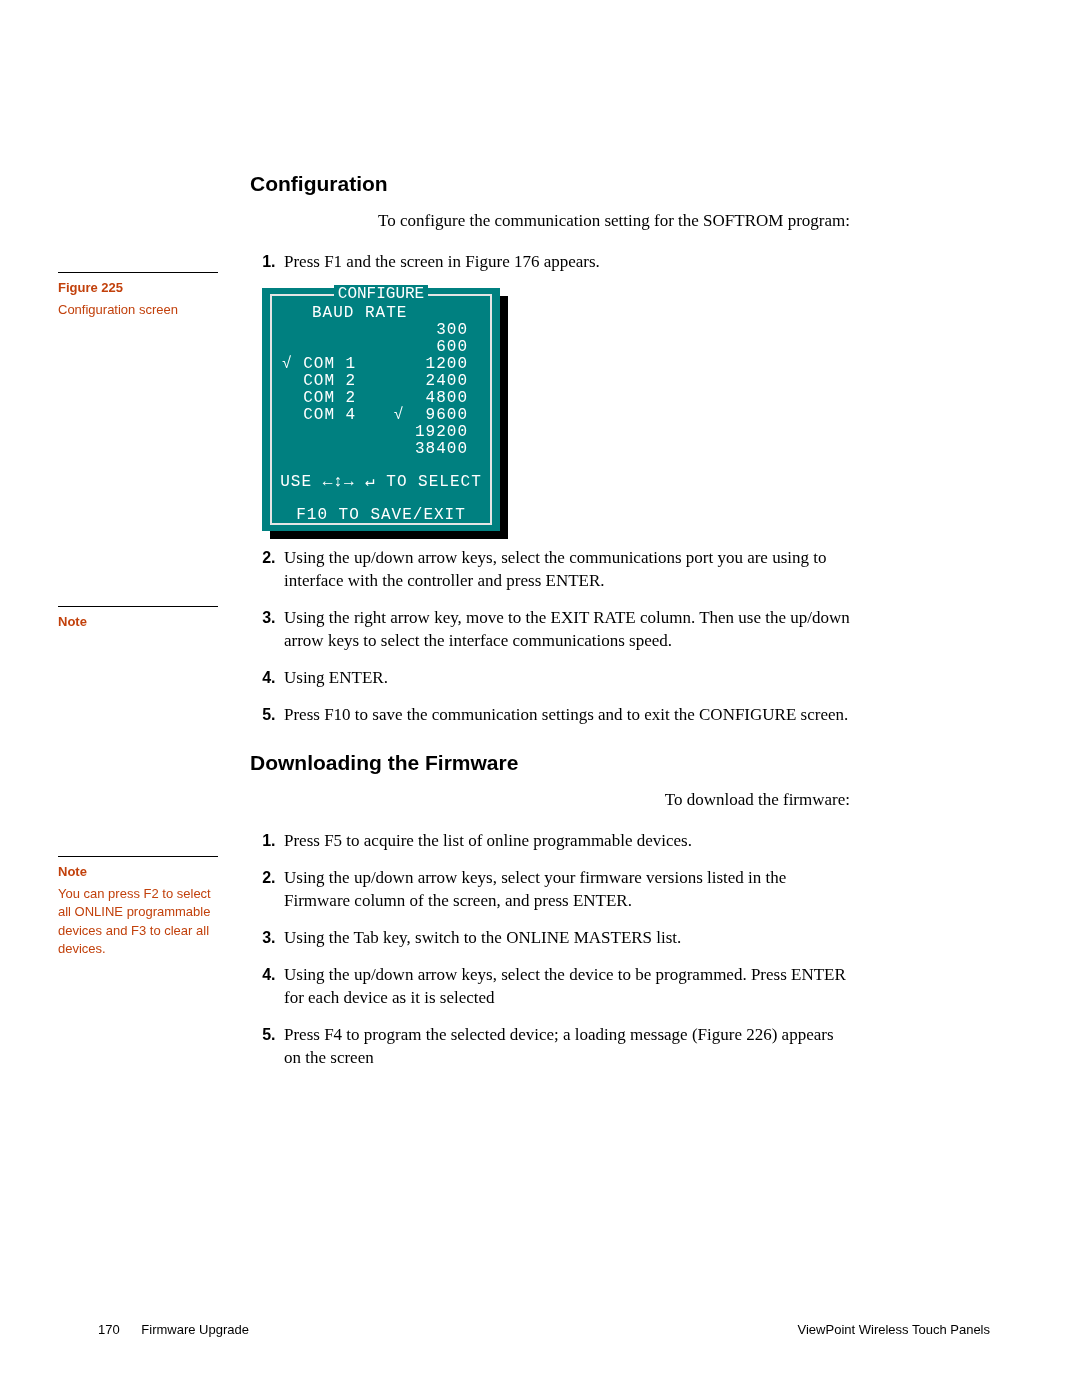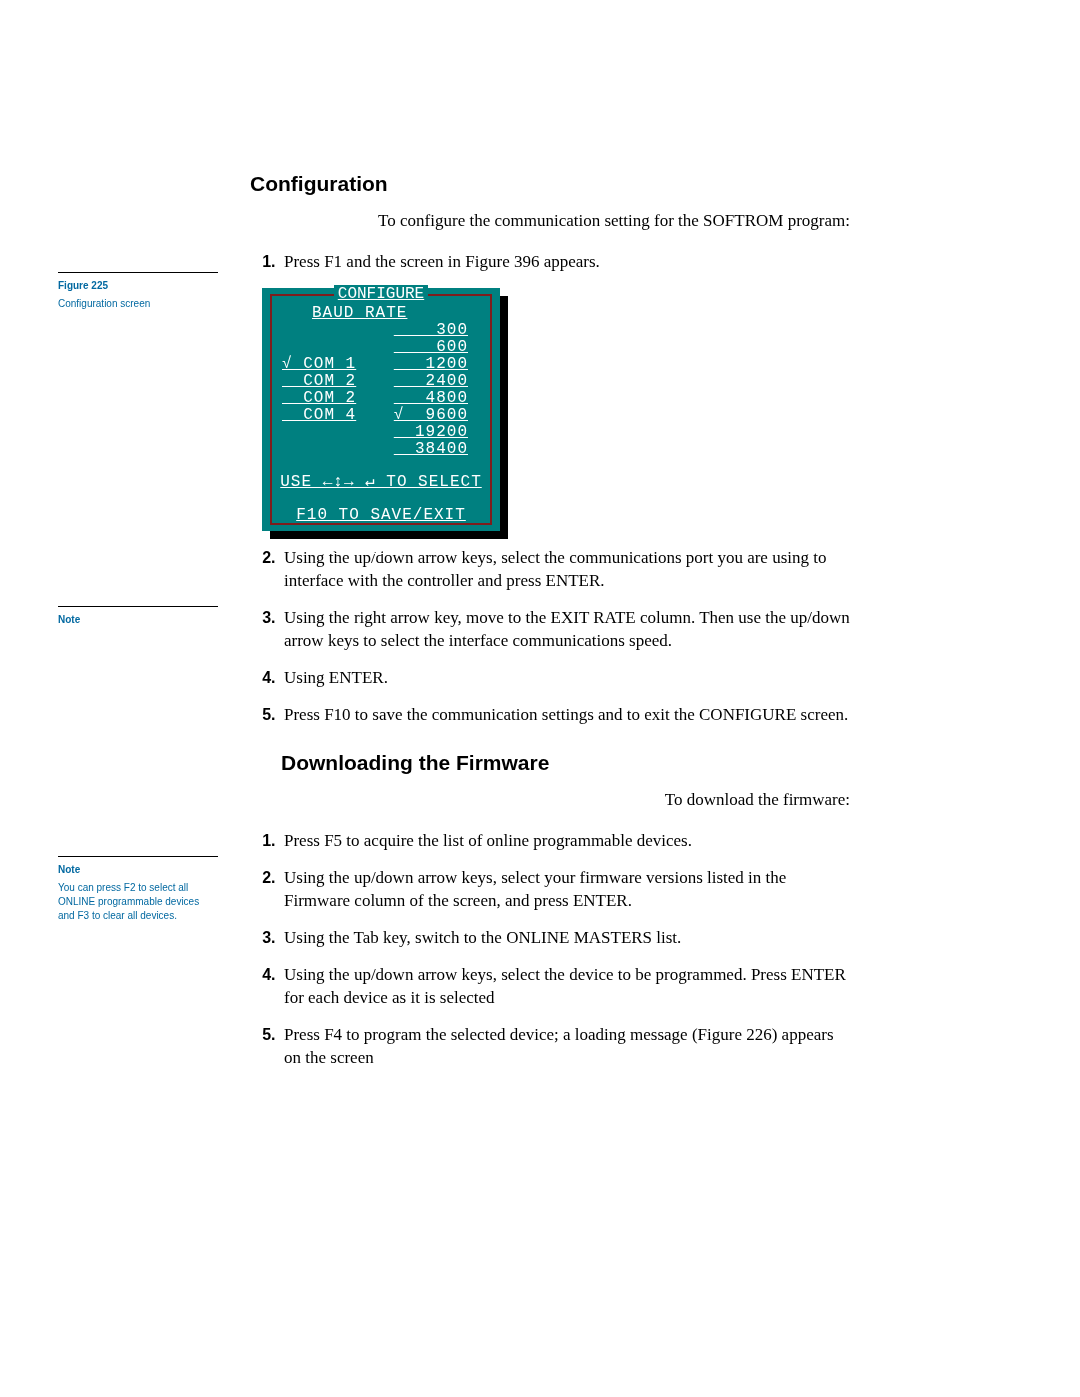--- a/index.html
+++ b/index.html
@@ -17,23 +17,23 @@
     width: 100%;
     height: 100%;
     box-sizing: border-box;
     padding-top: 170px;
   }
   .sidebar {
     position: absolute;
     left: 58px;
     width: 160px;
     font-family: Arial, Helvetica, sans-serif;
-    font-size: 10px;
+    font-size: 13px;
     line-height: 1.4;
-    color: #0369a1;
+    color: #c2410c;
   }
   .sidebar .rule {
     border-top: 1px solid #000;
     margin-bottom: 6px;
     width: 160px;
   }
   .sidebar .label {
     font-weight: 700;
     margin-bottom: 4px;
   }
@@ -82,25 +82,24 @@
   }
   .configure {
     position: relative;
     width: 238px;
     height: 243px;
     background: #008080;
     box-sizing: border-box;
     padding: 6px 8px;
   }
   .configure-inner {
-    border: 2px solid #7f1d1d;
+    border: 2px solid #e5e5e5;
     box-sizing: border-box;
     height: 100%;
     padding: 4px 4px 6px 4px;
-    text-decoration: underline;
   }
   .configure, .configure * {
     font-family: "Lucida Console","Courier New",monospace;
     font-size: 16px;
     line-height: 17px;
     color: #fff;
     font-weight: 400;
   }
   .cfg-title {
     text-align: center;
@@ -169,21 +168,21 @@
     <div class="rule"></div>
     <div class="label">Note</div>
     <div>You can press F2 to select all ONLINE programmable devices and F3 to clear all devices.</div>
   </div>
 
   <div class="main">
     <h2 class="section">Configuration</h2>
     <p class="intro">To configure the communication setting for the SOFTROM program:</p>
 
     <ol class="steps">
-      <li>Press F1 and the screen in Figure 396 appears.</li>
+      <li>Press F1 and the screen in Figure 176 appears.</li>
     </ol>
 
     <div class="configure-wrap">
       <div class="configure-shadow"></div>
       <div class="configure">
         <div class="configure-inner">
           <div class="cfg-title"><span>CONFIGURE</span></div>
           <div class="cfg-sub">BAUD RATE</div>
           <div class="cfg-grid">
             <div class="cfg-col-left" id="cfg-com">
@@ -210,25 +209,32 @@
       </div>
     </div>
 
     <ol class="steps" start="2">
       <li>Using the up/down arrow keys, select the communications port you are using to interface with the controller and press ENTER.</li>
       <li>Using the right arrow key, move to the EXIT RATE column. Then use the up/down arrow keys to select the interface communications speed.</li>
       <li>Using ENTER.</li>
       <li>Press F10 to save the communication settings and to exit the CONFIGURE screen.</li>
     </ol>
 
-    <h2 class="section" style="margin-top:22px;margin-left:31px;">Downloading the Firmware</h2>
+    <h2 class="section" style="margin-top:22px;">Downloading the Firmware</h2>
     <p class="intro">To download the firmware:</p>
 
     <ol class="steps">
       <li>Press F5 to acquire the list of online programmable devices.</li>
       <li>Using the up/down arrow keys, select your firmware versions listed in the Firmware column of the screen, and press ENTER.</li>
       <li>Using the Tab key, switch to the ONLINE MASTERS list.</li>
       <li>Using the up/down arrow keys, select the device to be programmed. Press ENTER for each device as it is selected</li>
       <li>Press F4 to program the selected device; a loading message (Figure 226) appears on the screen</li>
     </ol>
   </div>
 
+  <div class="footer">
+    <div class="left">
+      <span class="pn">170</span>
+      <span>Firmware Upgrade</span>
+    </div>
+    <div>ViewPoint Wireless Touch Panels</div>
+  </div>
 </div>
 
 </body></html>

